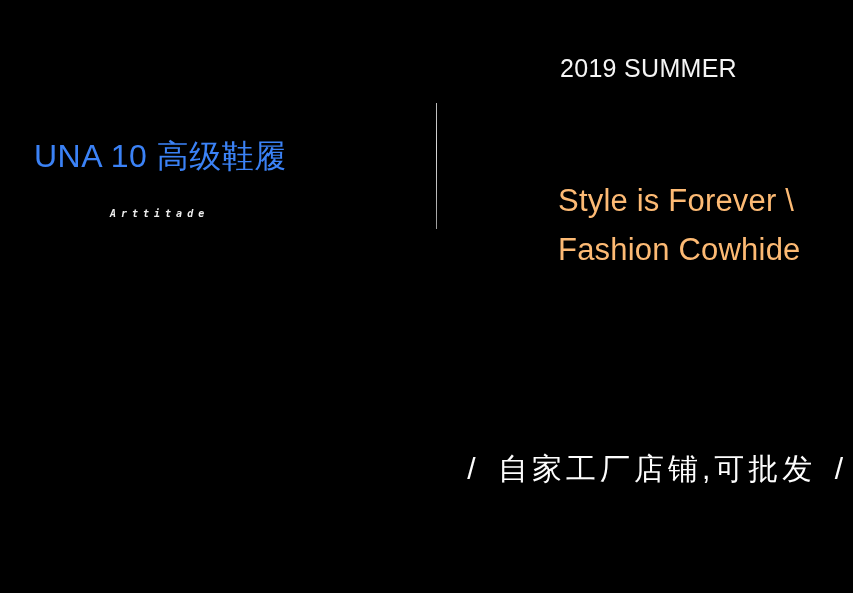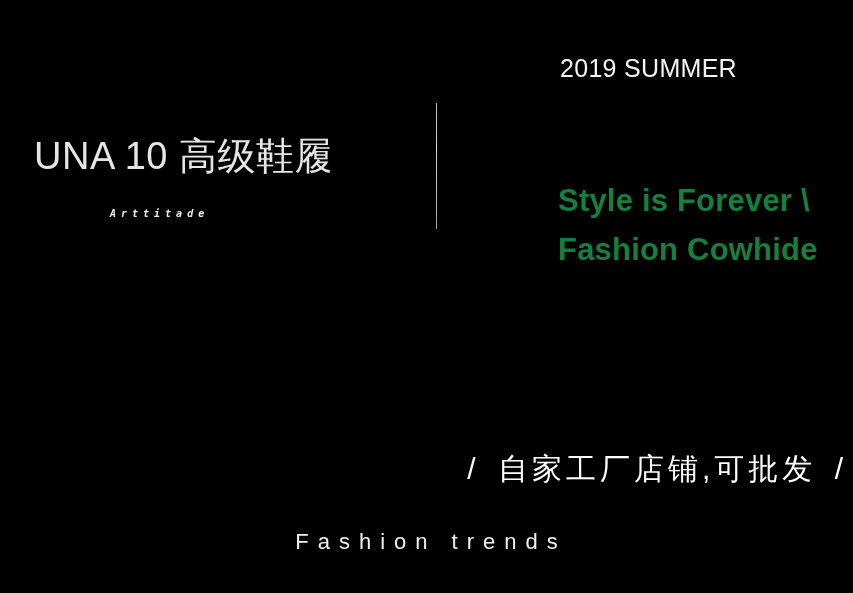--- a/index.html
+++ b/index.html
@@ -16,24 +16,24 @@
     overflow: hidden;
     font-family: "Liberation Sans", "DejaVu Sans", sans-serif;
     -webkit-font-smoothing: antialiased;
   }
 
   
   #brand-title {
     position: absolute;
     left: 34px;
     top: 134px;
-    font-size: 38px;
+    font-size: 32px;
     font-weight: 300;
     line-height: 44px;
-    color: #e5e5e5;
+    color: #3b82f6;
     letter-spacing: 0.5px;
     white-space: nowrap;
   }
   #brand-tagline {
     position: absolute;
     left: 110px;
     top: 208px;
     font-family: "DejaVu Sans Mono", "Liberation Mono", monospace;
     font-style: italic;
     font-size: 10px;
@@ -65,23 +65,23 @@
     line-height: 32px;
     color: #f5f5f5;
     letter-spacing: 0.3px;
     white-space: nowrap;
   }
   #headline {
     position: absolute;
     left: 558px;
     top: 176px;
     font-size: 31px;
-    font-weight: 700;
+    font-weight: 400;
     line-height: 49px;
-    color: #15803d;
+    color: #fdba74;
     letter-spacing: 0.2px;
     white-space: nowrap;
   }
   #headline .hl-line { display: block; }
 
   
   #promo-line {
     position: absolute;
     left: 0;
     right: 0;
@@ -130,15 +130,14 @@
     <span class="hl-line">Style is Forever \</span>
     <span class="hl-line">Fashion Cowhide</span>
   </div>
 
   <div id="promo-line">
     <span class="slash">/</span>
     <span>自家工厂店铺,可批发</span>
     <span class="slash">/</span>
   </div>
 
-  <div id="footer-tagline">Fashion trends</div>
 
 </div>
 
 </body></html>

